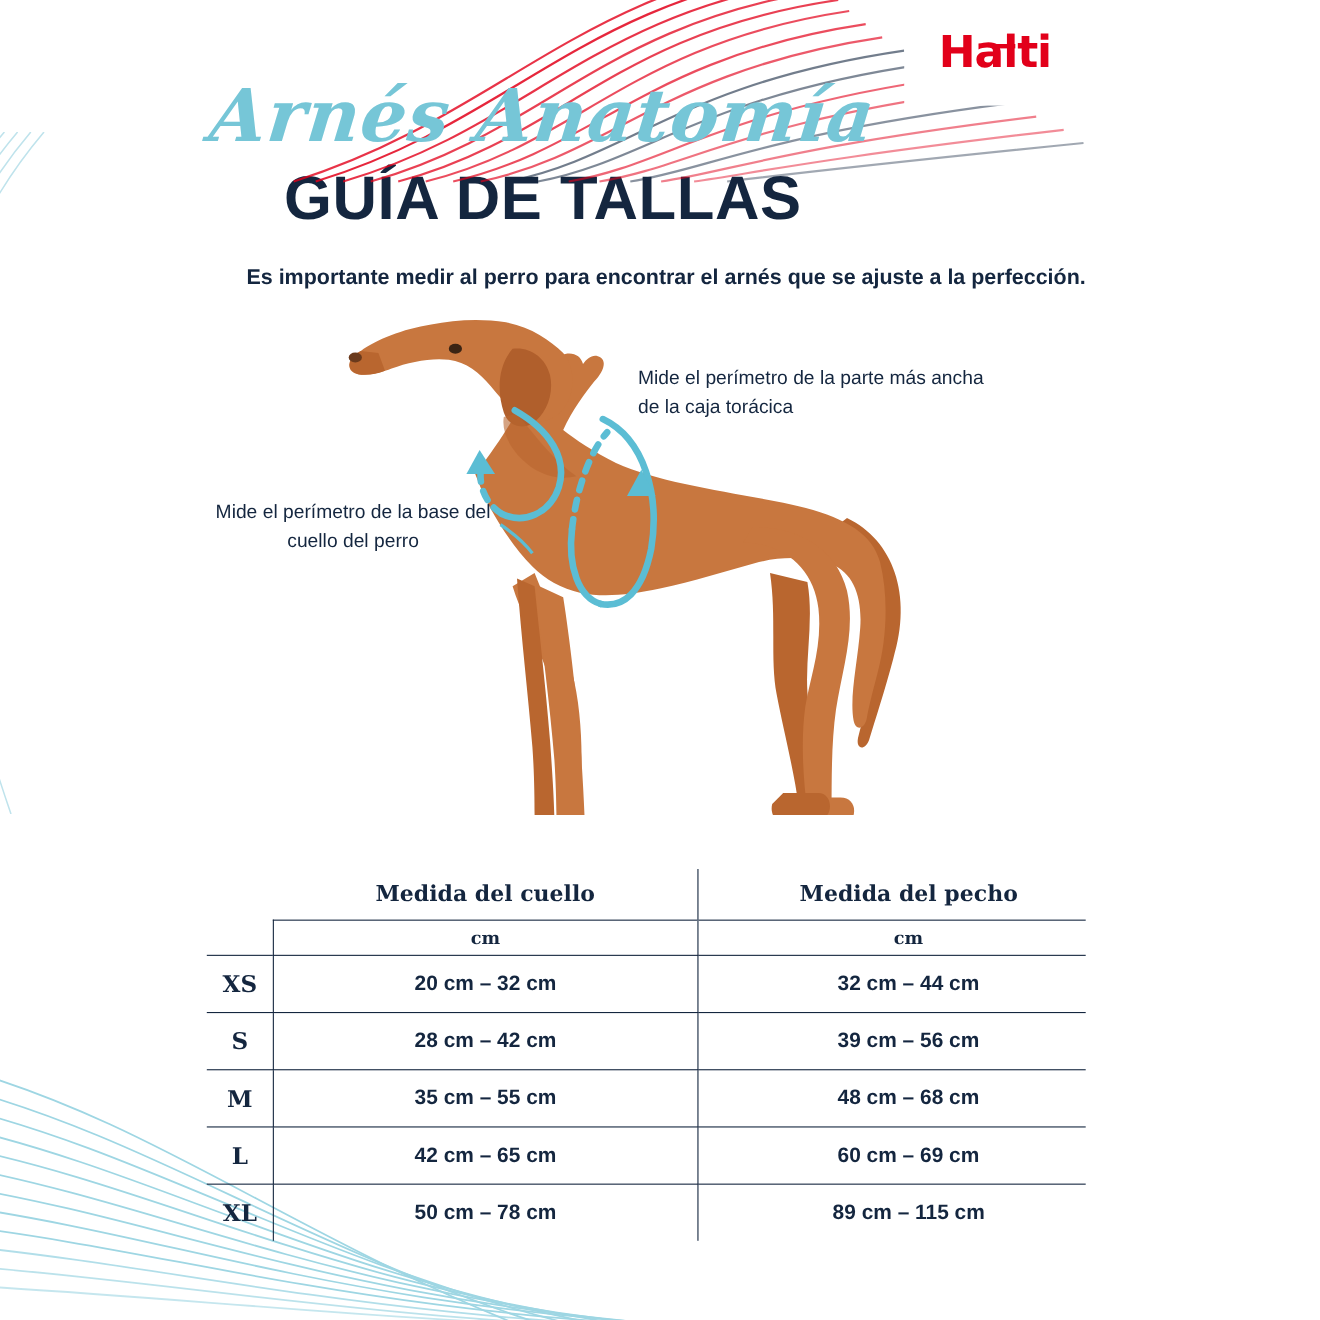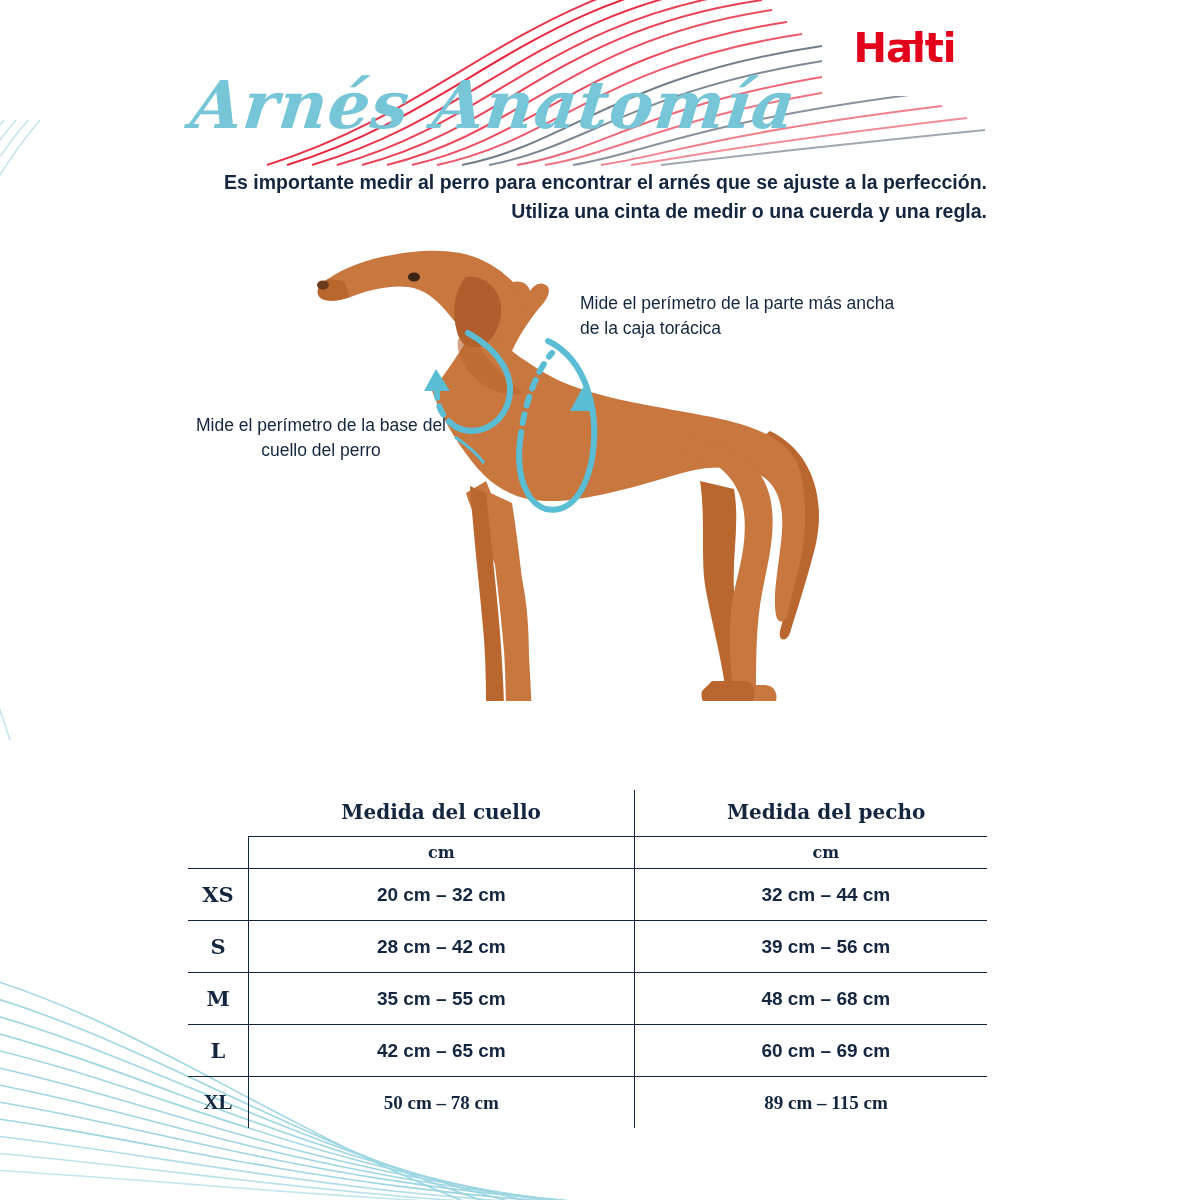--- a/index.html
+++ b/index.html
@@ -180,21 +180,20 @@
     padding: 13px 0;
     border-left: none !important;
   }
   .val-cell {
     font-weight: bold;
     font-size: 19px;
     padding: 13px 0;
   }
   tr.last td {
     border-bottom: none;
-    font-family: Liberation Serif, serif;
   }
   tr.last td.val-last {
     border-right: none;
   }
 </style>
 </head>
 <body>
 
 <div class="page">
 
@@ -245,24 +244,24 @@
       <path d="M132 0 C 22 130, -8 300, 102 620"></path>
     </g>
   </svg>
 
   <div class="logo-box">
     <span class="logo-text">Halti</span>
     <span class="logo-strike"></span>
   </div>
 
   <div class="title-script">Arnés Anatomía</div>
+  <div class="title-main">GUÍA DE TALLAS</div>
 
   <div class="subtitle">
     <div>Es importante medir al perro para encontrar el arnés que se ajuste a la perfección.</div>
-    <div>Utiliza una cinta de medir o una cuerda y una regla.</div>
   </div>
 
   <div class="illus">
 
     <svg width="1200" height="460" viewBox="0 0 1200 460" style="position:absolute;left:0;top:0;">
 
       <g>
 
         <path d="M770 190 C 812 210, 830 260, 812 318 C 804 348, 796 372, 790 392 C 786 402, 778 400, 780 390 C 790 352, 800 318, 796 286 C 790 246, 766 218, 752 204 Z" fill="#b9662f"></path>
 

